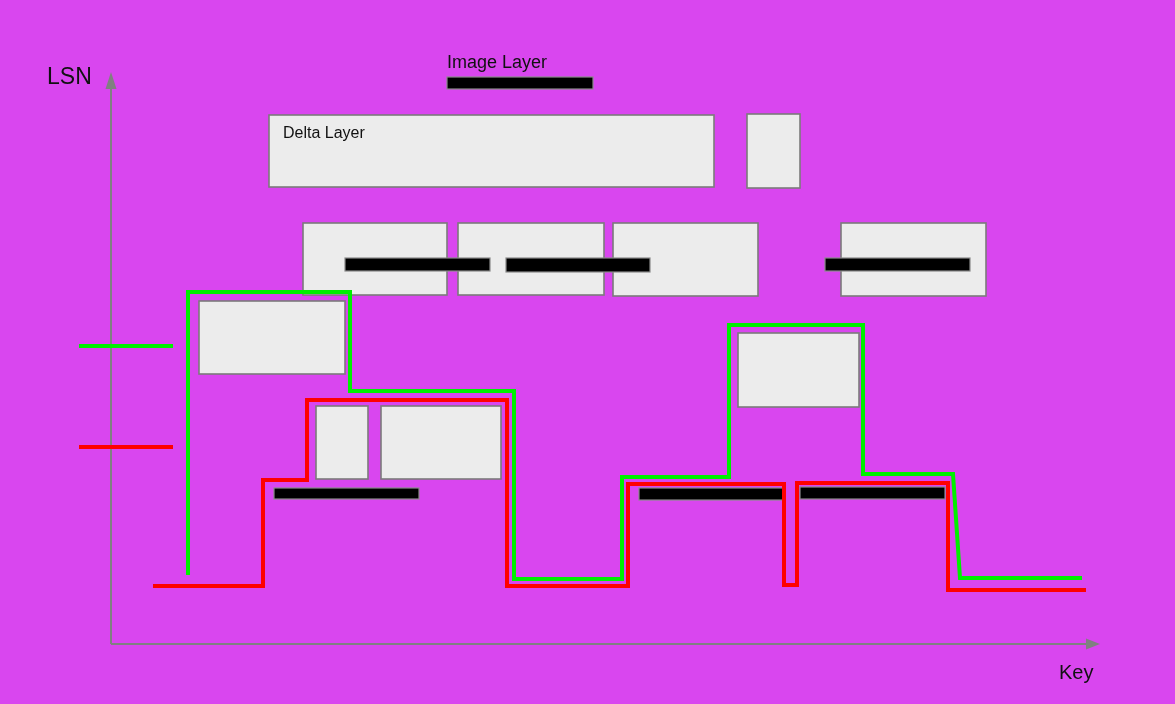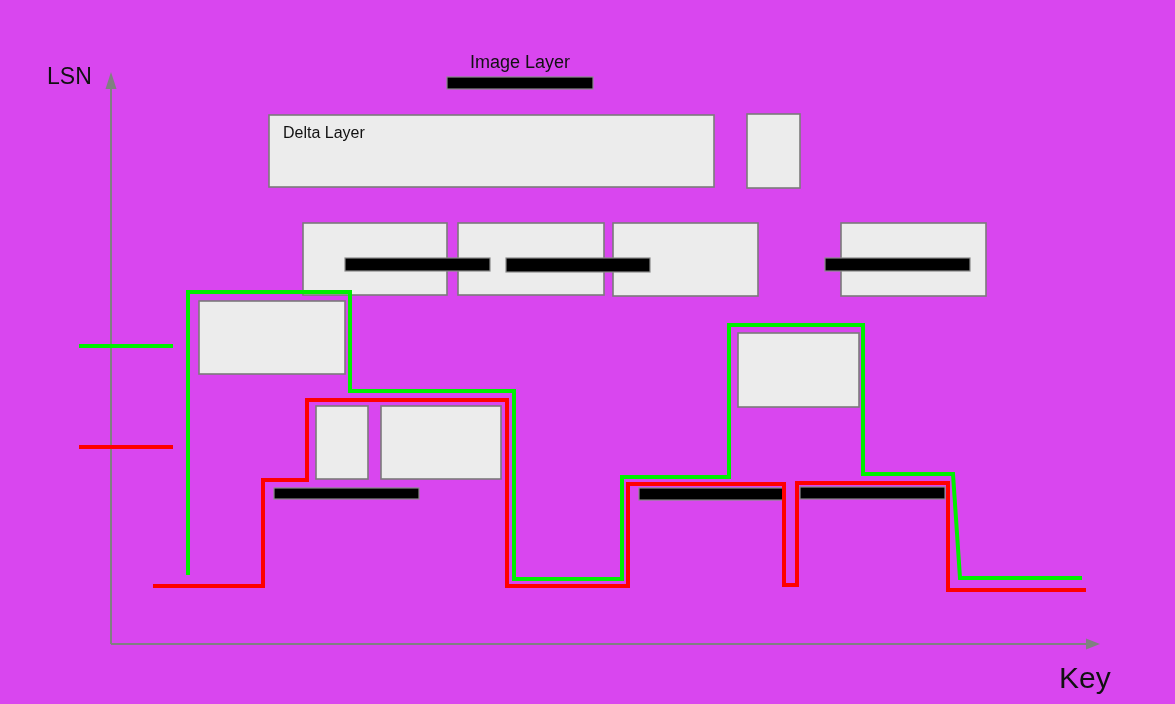--- a/index.html
+++ b/index.html
@@ -27,27 +27,26 @@
     line-height: 1.15;
   }
   .label-lsn {
     left: 47px;
     top: 63px;
     font-size: 23px;
   }
   .label-key {
     left: 1059px;
     top: 661px;
-    font-size: 30px;
+    font-size: 20px;
   }
   .label-image-layer {
     left: 447px;
     top: 52px;
     width: 146px;
-    text-align: center;
     font-size: 18px;
   }
   .label-delta-layer {
     left: 283px;
     top: 124px;
     font-size: 16px;
   }
 </style>
 </head>
 <body>

